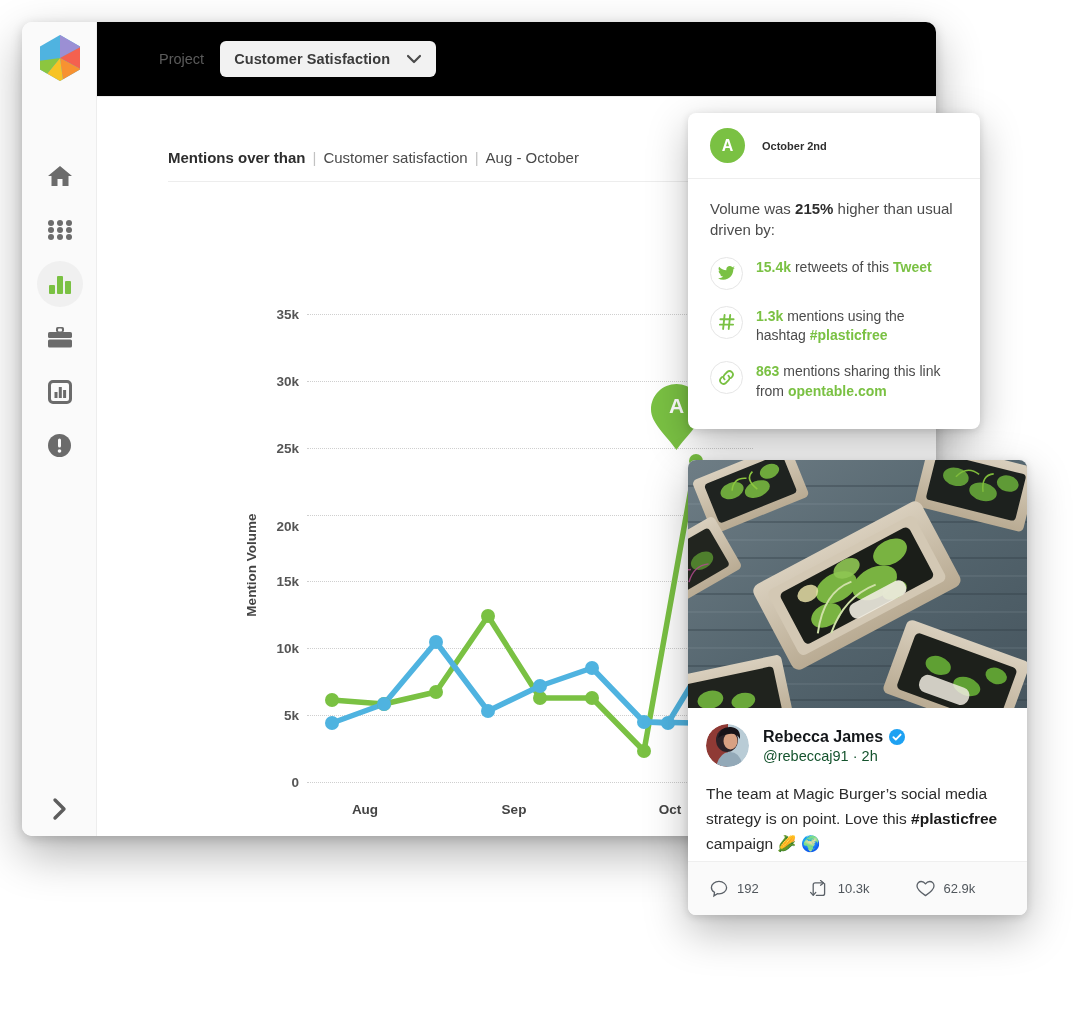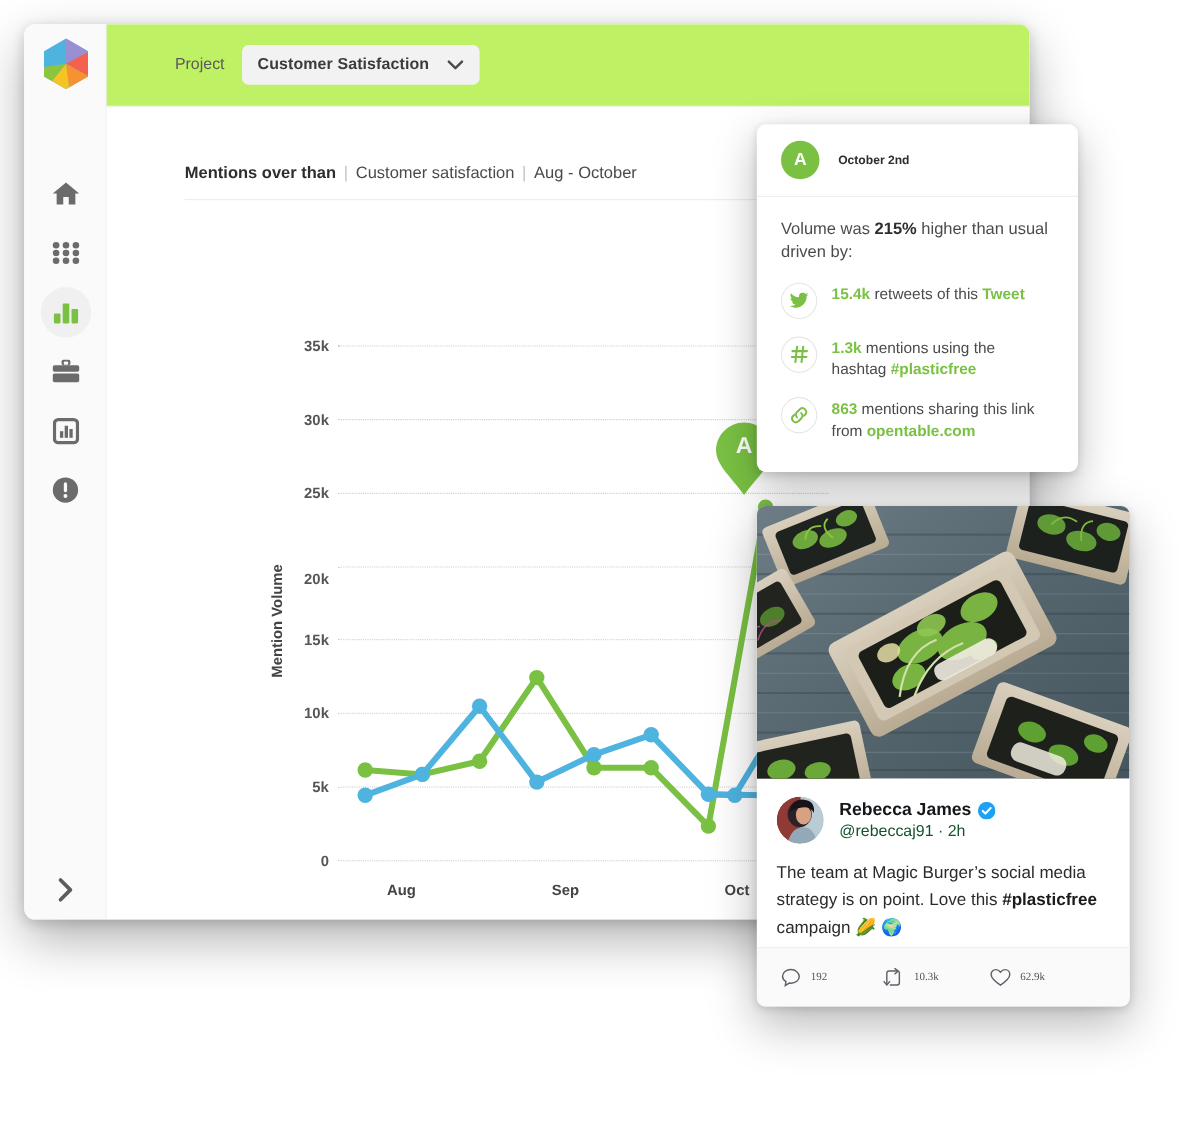--- a/index.html
+++ b/index.html
@@ -50,21 +50,21 @@
     position: absolute; left: 8px; top: 762px;
     width: 59px; height: 50px;
     display: flex; align-items: center; justify-content: center;
     cursor: pointer;
   }
 
   
   #topbar {
     position: absolute; left: 75px; top: 0;
     width: 839px; height: 75px;
-    background: #bef264;
+    background: #000000;
     border-bottom: 1px solid #ededed;
     display: flex; align-items: center;
   }
   #project-label {
     margin-left: 62px;
     font-size: 14.5px; color: #5b5b5b;
   }
   #project-chip {
     margin-left: 16px;
     height: 36px; border-radius: 6px;
@@ -191,21 +191,21 @@
     margin-top: 14px; font-size: 15.5px; color: #2b2b2b; line-height: 1.62;
   }
   #tweet-text b { color: #1b1b1b; }
   #tweet-stats {
     position: absolute; left: 0; bottom: 0;
     width: 339px; height: 54px;
     background: #fafafa; border-top: 1px solid #efefef;
     display: flex; align-items: center;
   }
   .stat { display: flex; align-items: center; gap: 9px; }
-  .stat-val { font-size: 10px; color: #50565c; font-family: Liberation Serif, serif; }
+  .stat-val { font-size: 13px; color: #50565c; }
   #stat-reply { margin-left: 22px; }
   #stat-rt { margin-left: 50px; }
   #stat-like { margin-left: 46px; }
 </style>
 </head>
 <body>
 
 <div id="stage">
 
   <div id="app-window">

